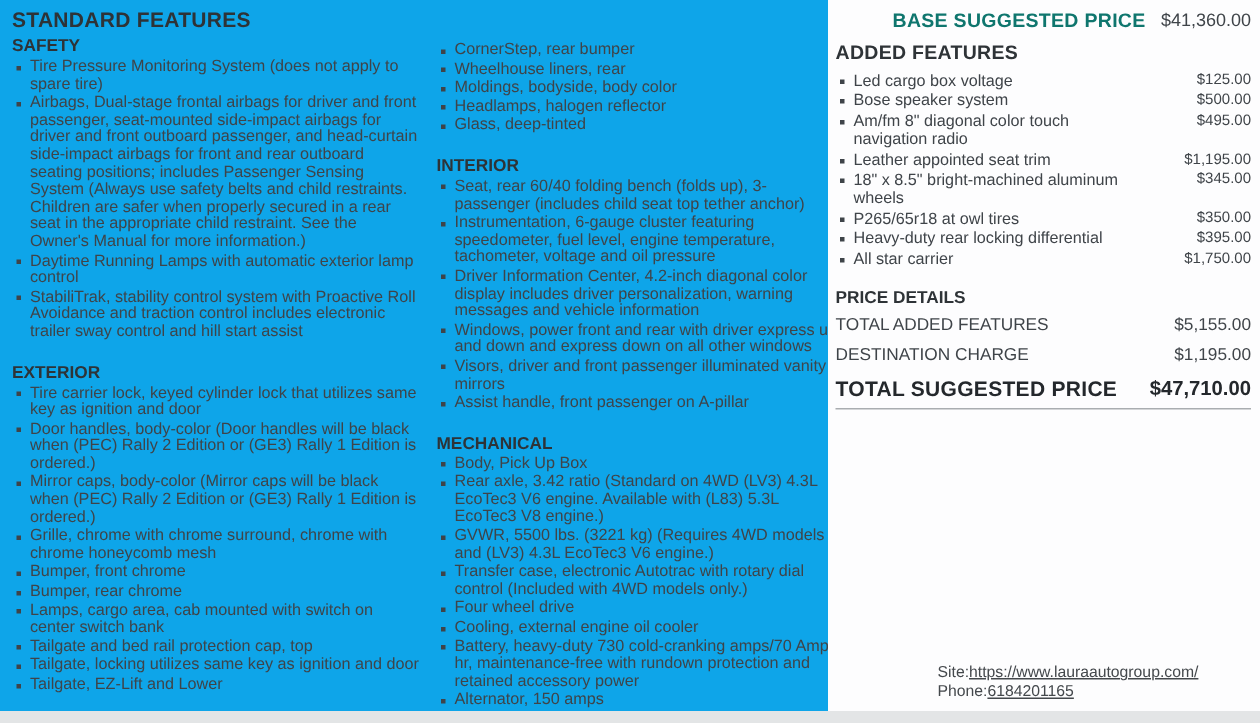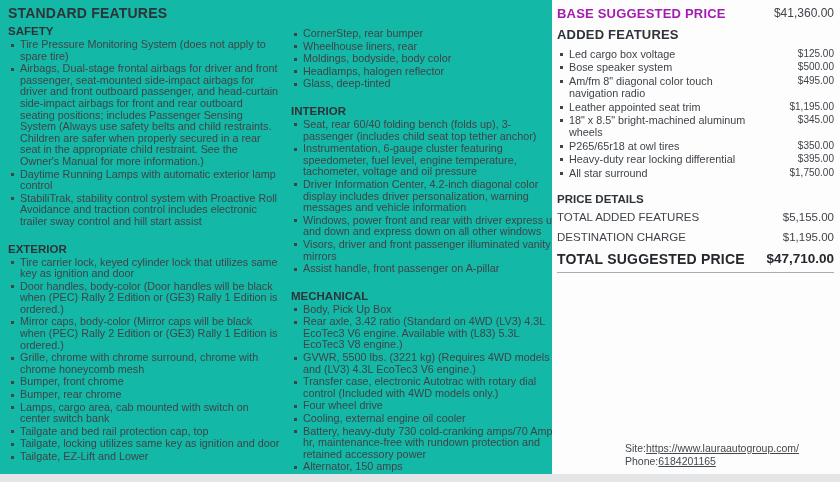--- a/index.html
+++ b/index.html
@@ -4,21 +4,21 @@
 <style>
   * { margin:0; padding:0; box-sizing:border-box; }
   html,body { background:#ffffff; }
   body { font-family:"Liberation Sans", sans-serif; }
   .screen {
     position:relative; width:840px; height:482px; overflow:hidden;
     background:#fbfbfc; color:#3f4449;
   }
   .features-area {
     position:absolute; left:0; top:0; width:552px; height:474px;
-    background:#14b8a6;
+    background:#0ea5e9;
   }
   .price-area {
     position:absolute; left:552px; top:0; width:288px; height:474px;
     background:#fdfdfe;
   }
   .bottom-strip {
     position:absolute; left:0; bottom:0; width:840px; height:8px;
     background:#e3e5e6;
   }
   .col-left { position:absolute; left:8px; top:5px; width:272px; }
@@ -39,21 +39,21 @@
     font-size:10.8px; line-height:11.6px; margin:0 0 1px 0;
   }
   ul.feat-list li::before {
     content:""; position:absolute; left:3px; top:4.5px;
     width:3px; height:3px; background:#3f4449;
   }
   
   .price-panel { position:absolute; left:557px; top:6px; width:277px; }
   .row { display:flex; justify-content:space-between; align-items:flex-start; }
   .base-row { margin-bottom:6px; }
-  .base-label { font-size:13px; font-weight:bold; color:#a21caf; letter-spacing:.2px; }
+  .base-label { font-size:13px; font-weight:bold; color:#0f766e; letter-spacing:.2px;margin-left:38px; }
   .base-price { font-size:12px; color:#3f4449; white-space:nowrap; }
   .panel-heading {
     font-size:13px; font-weight:bold; color:#2e3337; letter-spacing:.2px;
     margin:0 0 6px 0;
   }
   .details-heading {
     font-size:11.5px; font-weight:bold; color:#2e3337;
     margin:14px 0 6px 0;
   }
   .af-row { margin-bottom:1px; }
@@ -179,21 +179,21 @@
         </div>
         <div class="row af-row">
           <span class="af-label">P265/65r18 at owl tires</span>
           <span class="af-price">$350.00</span>
         </div>
         <div class="row af-row">
           <span class="af-label">Heavy-duty rear locking differential</span>
           <span class="af-price">$395.00</span>
         </div>
         <div class="row af-row">
-          <span class="af-label">All star surround</span>
+          <span class="af-label">All star carrier</span>
           <span class="af-price">$1,750.00</span>
         </div>
       </div>
     <div class="details-heading">PRICE DETAILS</div>
     <div id="details-list">
         <div class="row pd-row">
           <span class="pd-label">TOTAL ADDED FEATURES</span>
           <span class="pd-price">$5,155.00</span>
         </div>
         <div class="row pd-row">

